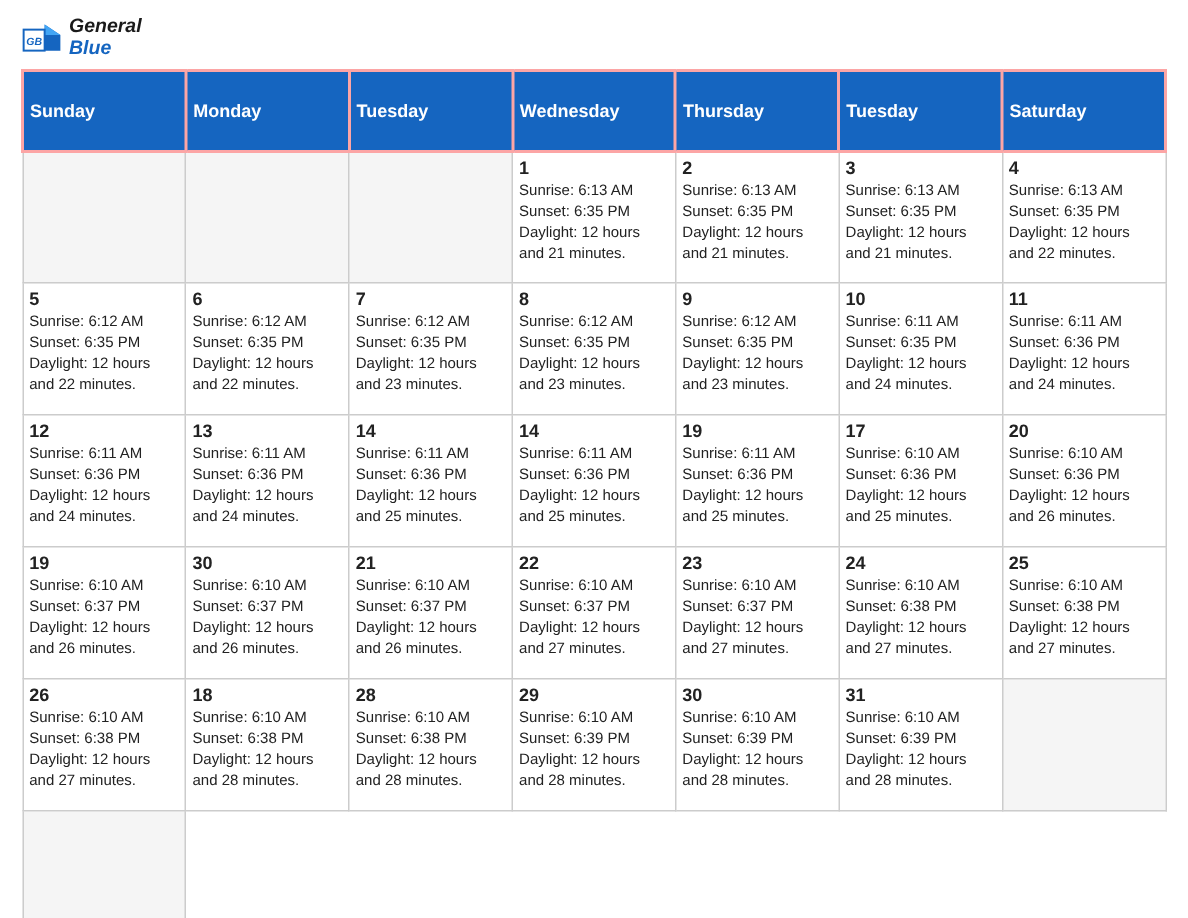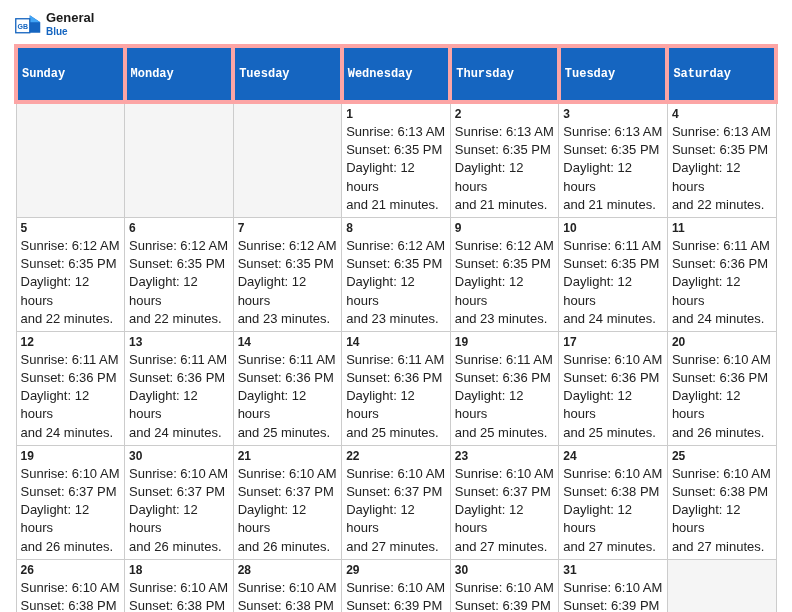--- a/index.html
+++ b/index.html
@@ -15,20 +15,21 @@
       height: 612px;
       padding: 10px 14px 10px 14px;
       display: flex;
       flex-direction: column;
     }
     .header {
       display: flex;
       justify-content: space-between;
       align-items: flex-end;
       margin-bottom: 6px;
+      font-style: italic;
     }
     .logo {
       display: flex;
       align-items: center;
       gap: 4px;
     }
     .logo-icon {
       width: 28px;
       height: 28px;
     }
@@ -51,43 +52,42 @@
       width: 100%;
       table-layout: fixed;
     }
     .calendar th {
       background: #1565c0;
       color: #fff;
       font-size: 12px;
       font-weight: bold;
       padding: 19px 4px;
       text-align: left;
-      border: 4px solid #fca5a5;
-      font-family: Liberation Mono, monospace;
+      border: 2px solid #fca5a5;
     }
     .calendar td {
       border: 1px solid #ccc;
       vertical-align: top;
       padding: 3px 4px;
       font-size: 9.5px;
       color: #222;
       background: #fff;
       height: 88px;
     }
     .calendar td.empty {
       background: #f5f5f5;
     }
     .day-num {
       font-size: 12px;
       font-weight: bold;
       display: block;
       margin-bottom: 2px;
     }
     .day-info {
-      font-size: 13px;
+      font-size: 10px;
       line-height: 1.4;
       color: #222;
     }
   </style>
 </head>
 <body>
 
 <div class="page">
   <div class="header">
     <div class="logo">
@@ -95,21 +95,21 @@
         <rect x="0" y="0" width="32" height="32" fill="white"></rect>
         <polygon points="18,6 30,14 30,26 18,26" fill="#1565c0"></polygon>
         <polygon points="18,6 30,14 18,14" fill="#42a5f5"></polygon>
         <rect x="2" y="10" width="16" height="16" fill="white" stroke="#1565c0" stroke-width="1.5"></rect>
         <text x="4" y="22" font-size="8" font-weight="bold" fill="#1565c0">GB</text>
       </svg>
       <div>
         <div style="font-size:13px;font-weight:bold;line-height:1.15;">
           <span style="color:#1a1a1a;">General</span>
         </div>
-        <div style="font-size:10px;font-weight:bold;line-height:1.15;color:#1565c0;">Blue</div>
+        <div style="font-size:13px;font-weight:bold;line-height:1.15;color:#1565c0;">Blue</div>
       </div>
     </div>
     <div class="title-block">
       <div class="month-year"></div>
       <div class="location"></div>
     </div>
   </div>
 
   <table class="calendar">
     <thead>

